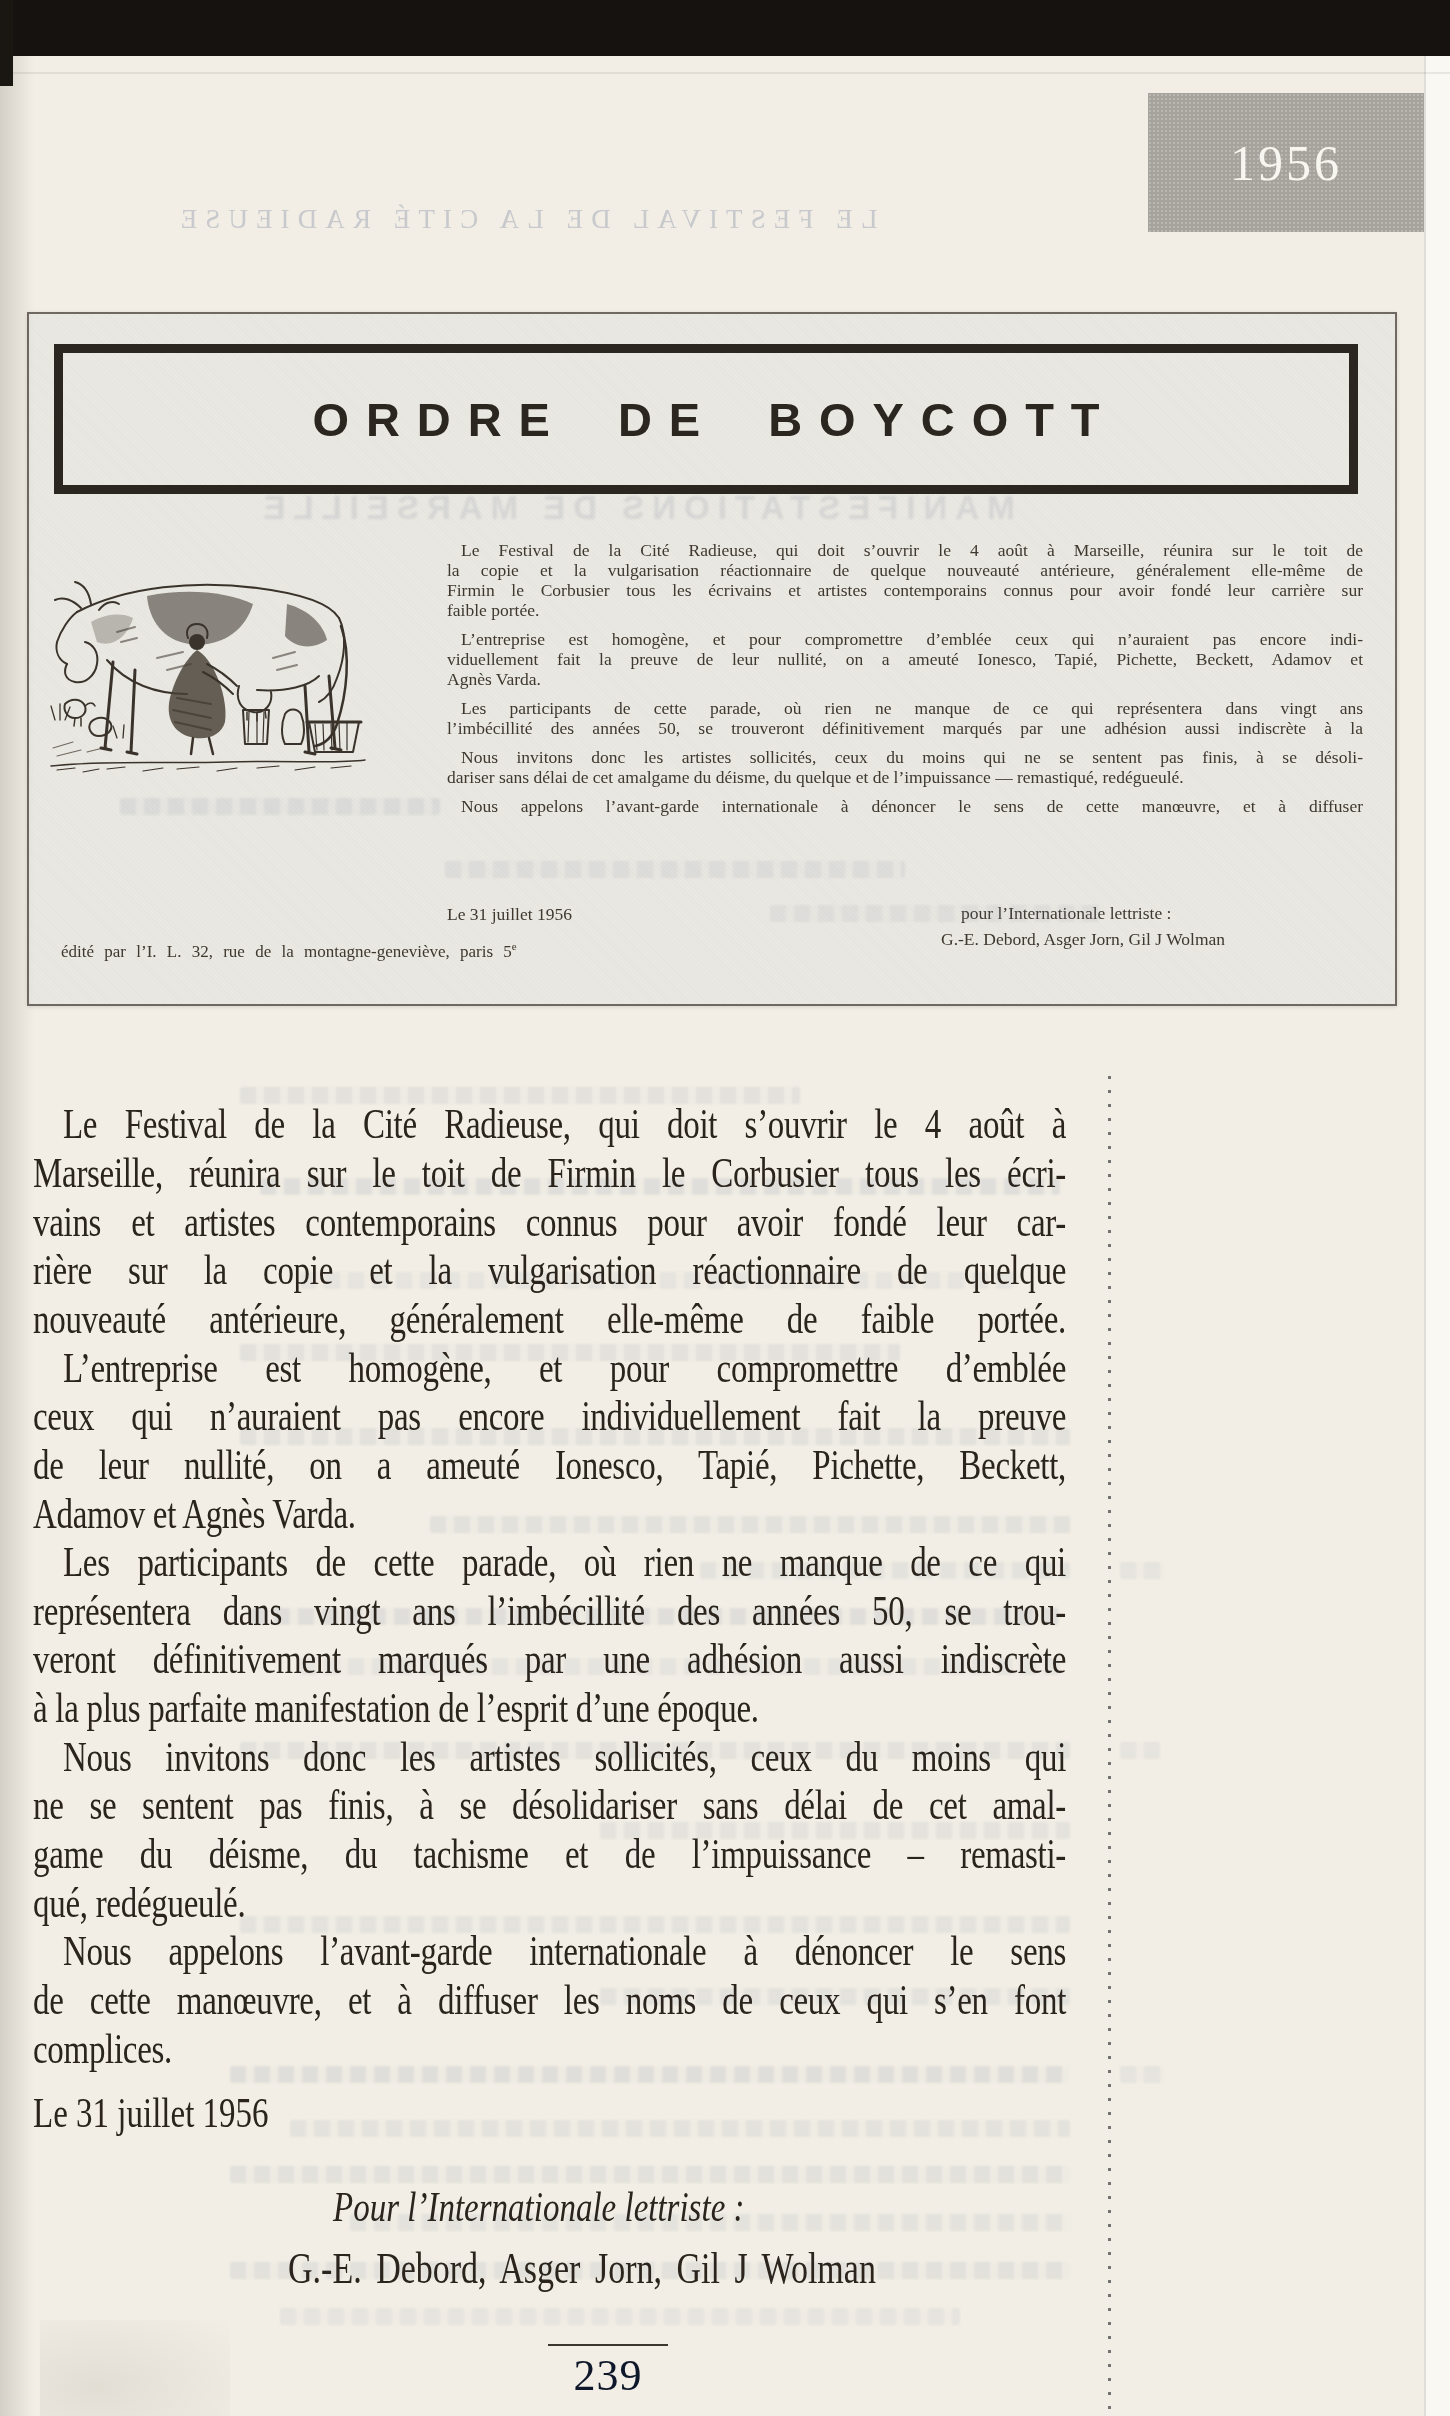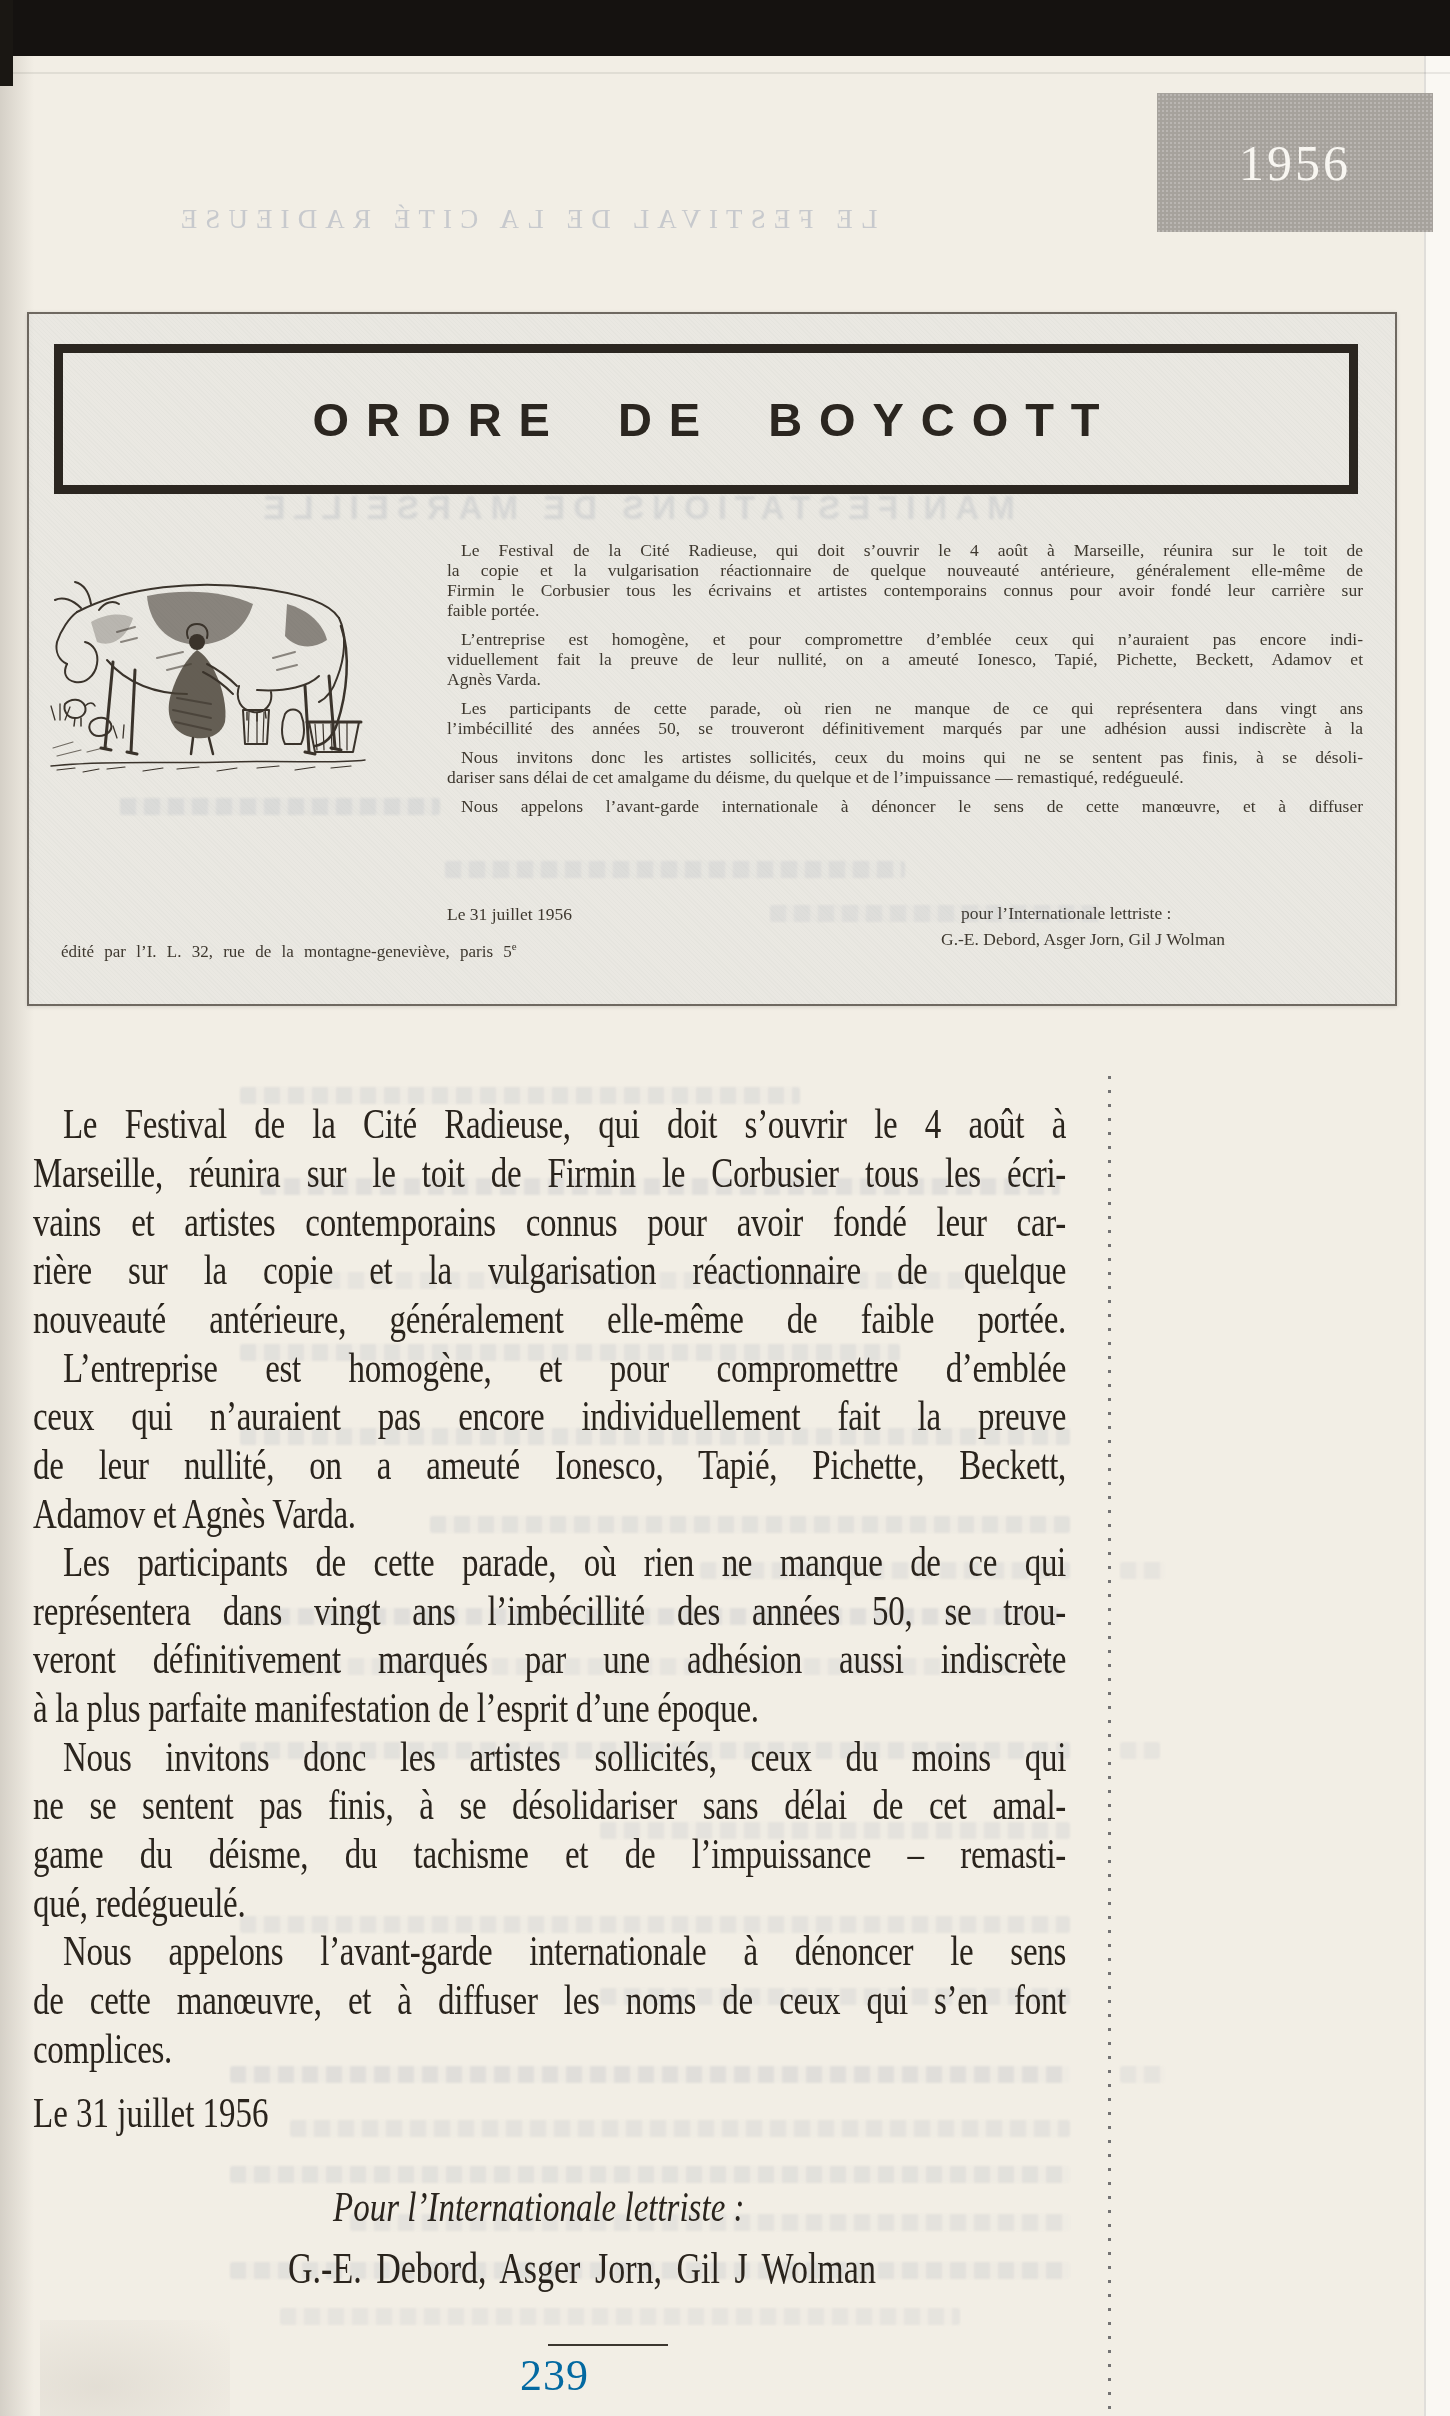--- a/index.html
+++ b/index.html
@@ -11,21 +11,21 @@
   .crease{position:absolute;left:0;top:72px;width:1450px;height:2px;background:rgba(0,0,0,0.07);z-index:2;}
   .right-edge{position:absolute;right:0;top:0;width:26px;height:2416px;background:#faf8f3;z-index:1;}
   .right-edge-line{position:absolute;left:1424px;top:56px;width:2px;height:2360px;background:rgba(0,0,0,0.10);z-index:2;}
   .left-shadow{position:absolute;left:0;top:56px;width:34px;height:2360px;z-index:5;pointer-events:none;
         background:linear-gradient(90deg,rgba(60,50,40,0.16),rgba(60,50,40,0));}
   .corner-blot{position:absolute;left:40px;top:2320px;width:190px;height:96px;z-index:1;
         background:radial-gradient(ellipse at 30% 70%,rgba(90,80,65,0.10),rgba(90,80,65,0));}
   
   .badge{position:absolute;left:1148px;top:93px;width:276px;height:139px;z-index:7;
         background:#a6a29c;background-image:radial-gradient(rgba(255,255,255,0.22) 1px,transparent 1.4px);
-        background-size:4px 4px;display:flex;align-items:center;justify-content:center;margin-left:9px;}
+        background-size:4px 4px;display:flex;align-items:center;justify-content:center;}
   .badge span{font-family:"Liberation Serif",serif;font-size:50px;letter-spacing:3px;color:#f8f6f1;}
   
   .ghost{position:absolute;transform:scaleX(-1);white-space:nowrap;pointer-events:none;filter:blur(0.6px);}
   .ghost-top{left:95px;top:204px;width:860px;font-family:"Liberation Serif",serif;font-size:27px;
         letter-spacing:0.30em;color:rgba(100,115,150,0.30);text-align:center;z-index:3;}
   .ghost-leaflet{left:190px;top:489px;width:890px;font-family:"Liberation Sans",sans-serif;font-weight:bold;
         font-size:33px;letter-spacing:8px;color:rgba(100,112,145,0.14);text-align:center;z-index:4;filter:blur(1px);}
   .streak{position:absolute;height:17px;border-radius:3px;filter:blur(1.2px);z-index:3;pointer-events:none;
         background:repeating-linear-gradient(90deg,rgba(118,130,158,0.16) 0 16px,rgba(118,130,158,0.03) 16px 24px);}
   
@@ -52,22 +52,22 @@
         transform:scaleY(1.28);transform-origin:top left;color:#2a241d;}
   .tr-line{font-size:33px;line-height:38px;letter-spacing:-0.3px;}
   .tind{text-indent:30px;}
   .tr-date{margin-top:12px;font-size:33px;line-height:38px;}
   .tr-sig-intro{margin-top:36px;margin-left:300px;font-style:italic;font-size:33px;line-height:38px;}
   .tr-sig-names{margin-top:10px;margin-left:255px;font-size:34px;line-height:38px;word-spacing:6px;}
   
   .gutter{position:absolute;left:1108px;top:1076px;width:3px;height:1340px;z-index:5;opacity:0.75;
         background:repeating-linear-gradient(180deg,#4a4a4e 0 3px,transparent 3px 14px);}
   .pnum-rule{position:absolute;left:548px;top:2344px;width:120px;height:2px;background:#3c362f;z-index:4;}
-  .pnum{position:absolute;left:520px;top:2350px;width:176px;text-align:left;font-size:44px;
-        color:#0369a1;z-index:4;letter-spacing:1px;}
+  .pnum{position:absolute;left:520px;top:2350px;width:176px;text-align:center;font-size:44px;
+        color:#0f172a;z-index:4;letter-spacing:1px;}
   .sk{stroke:#3a332b;fill:none;stroke-width:2;stroke-linecap:round;stroke-linejoin:round;}
 </style>
 </head>
 <body>
 
 <div class="page">
 
   <div class="right-edge"></div>
   <div class="right-edge-line"></div>
   <div class="top-bar"></div>

